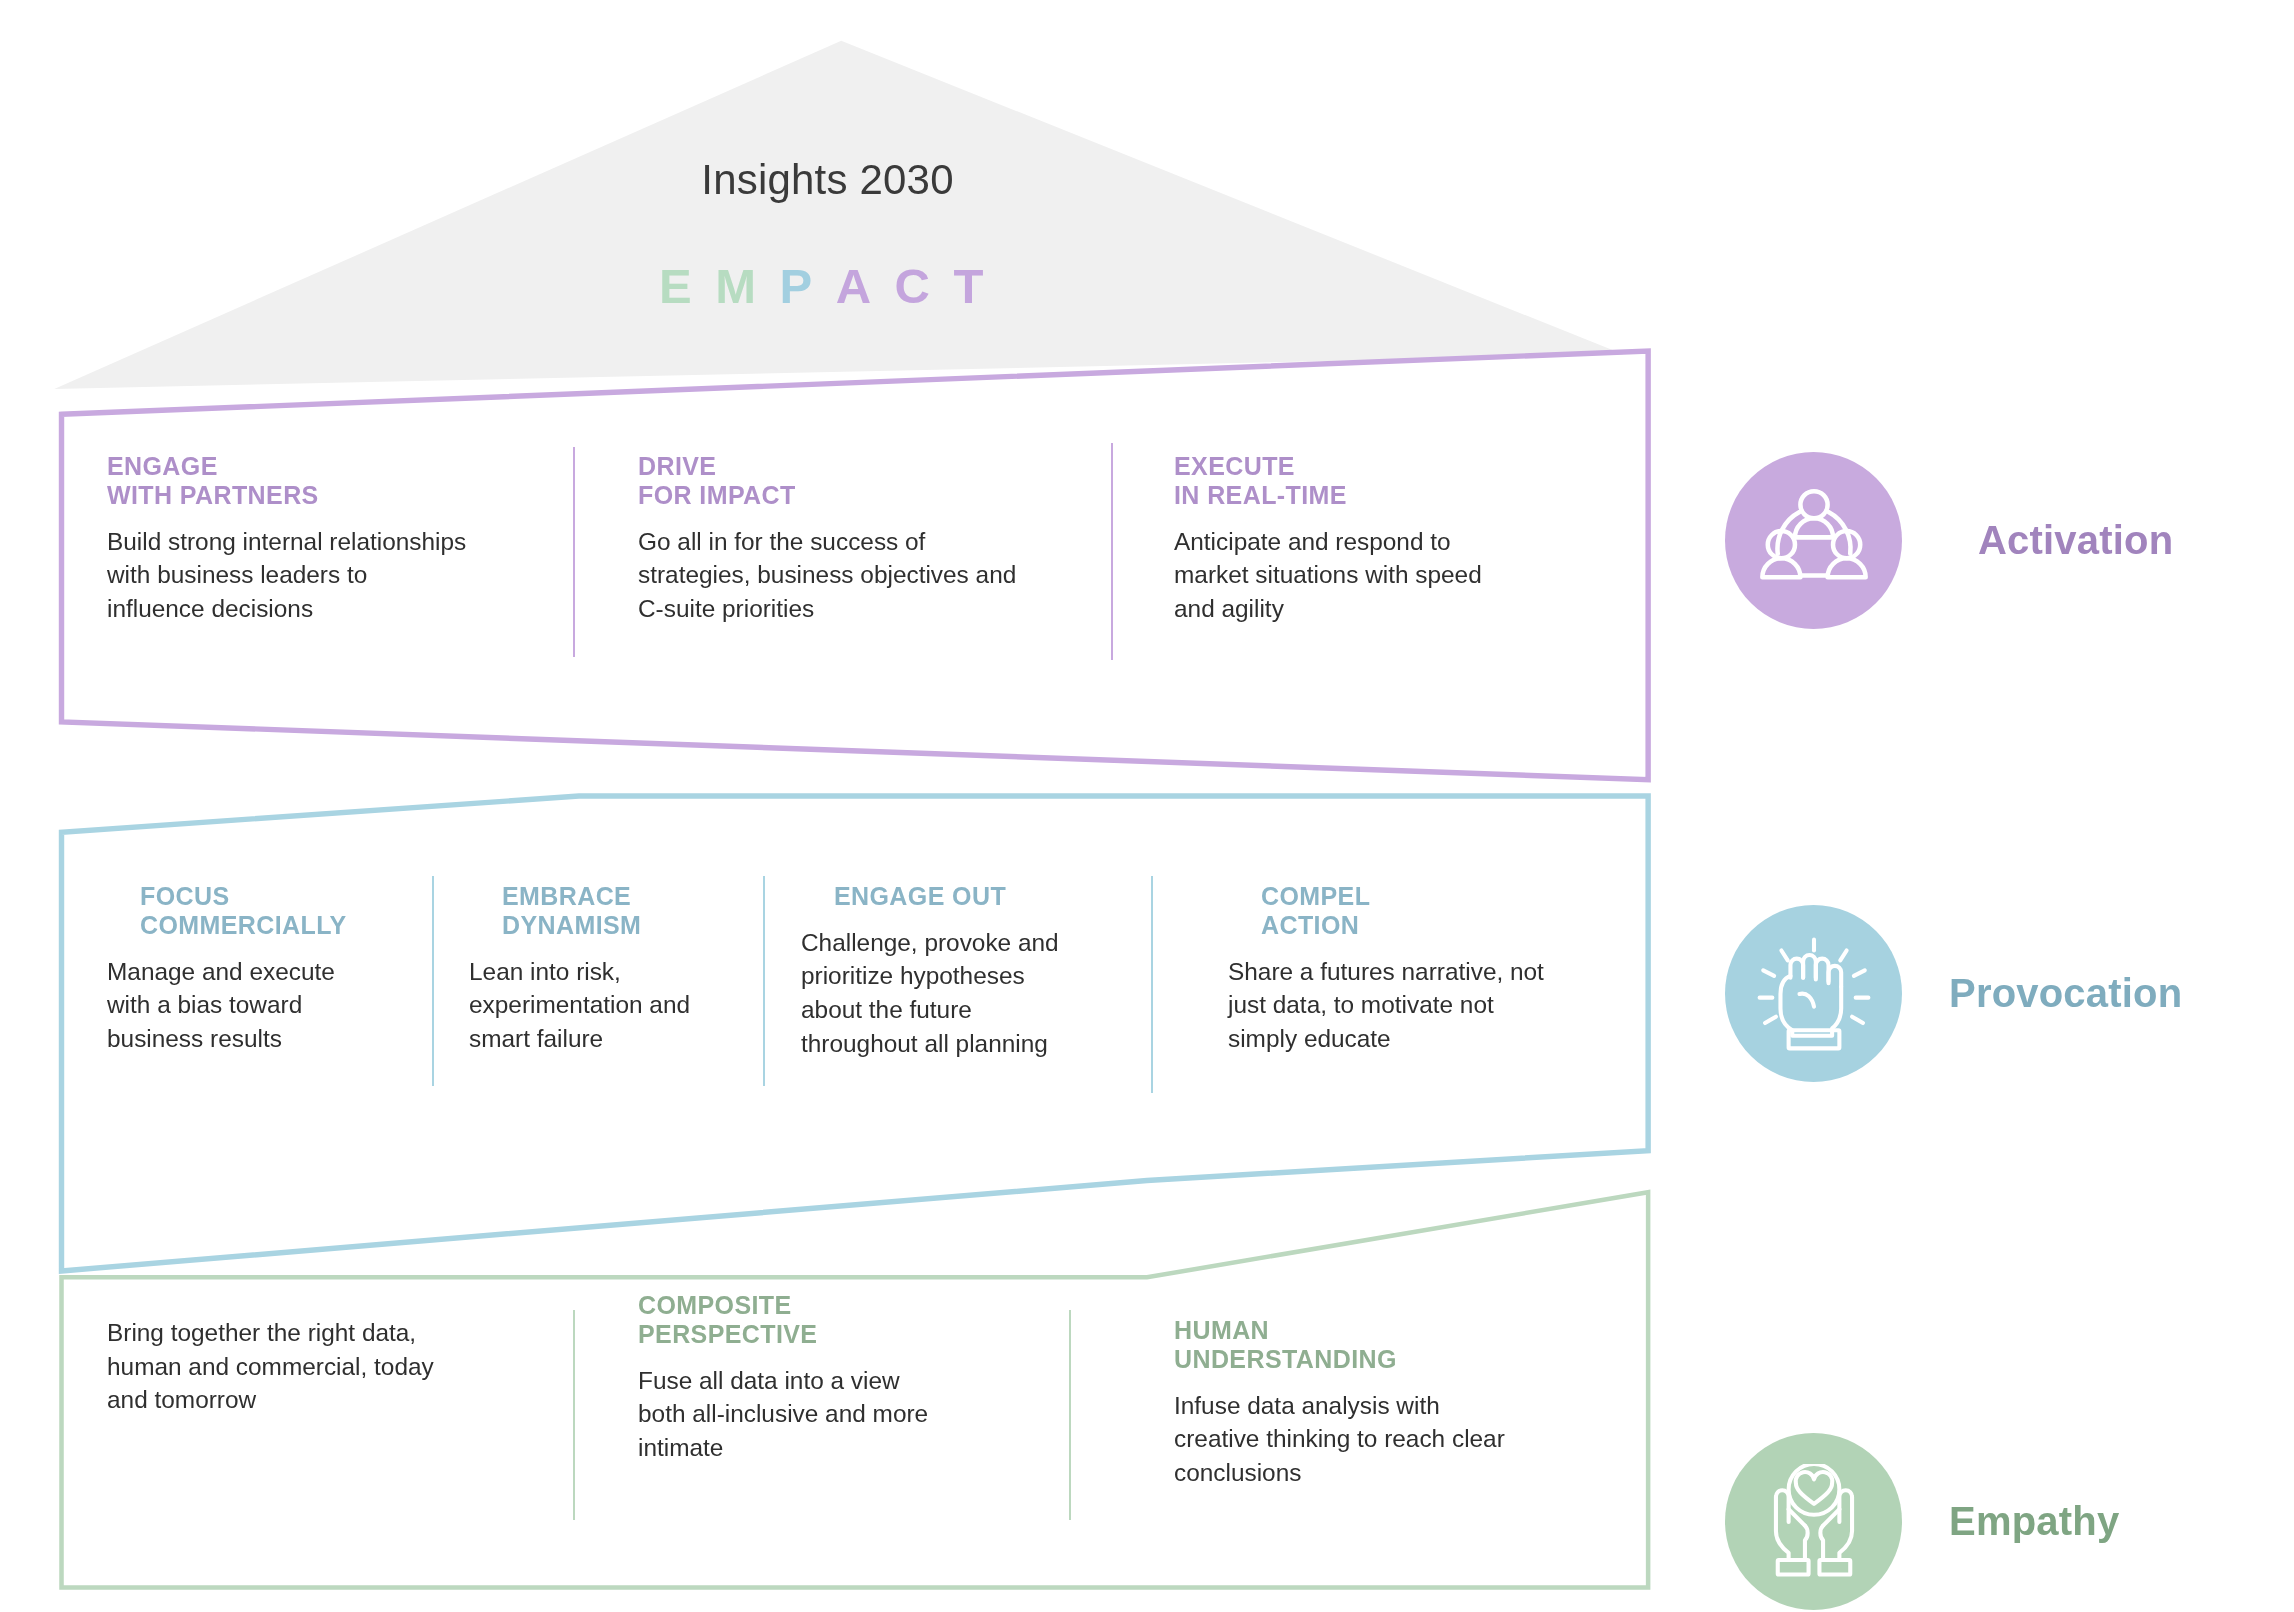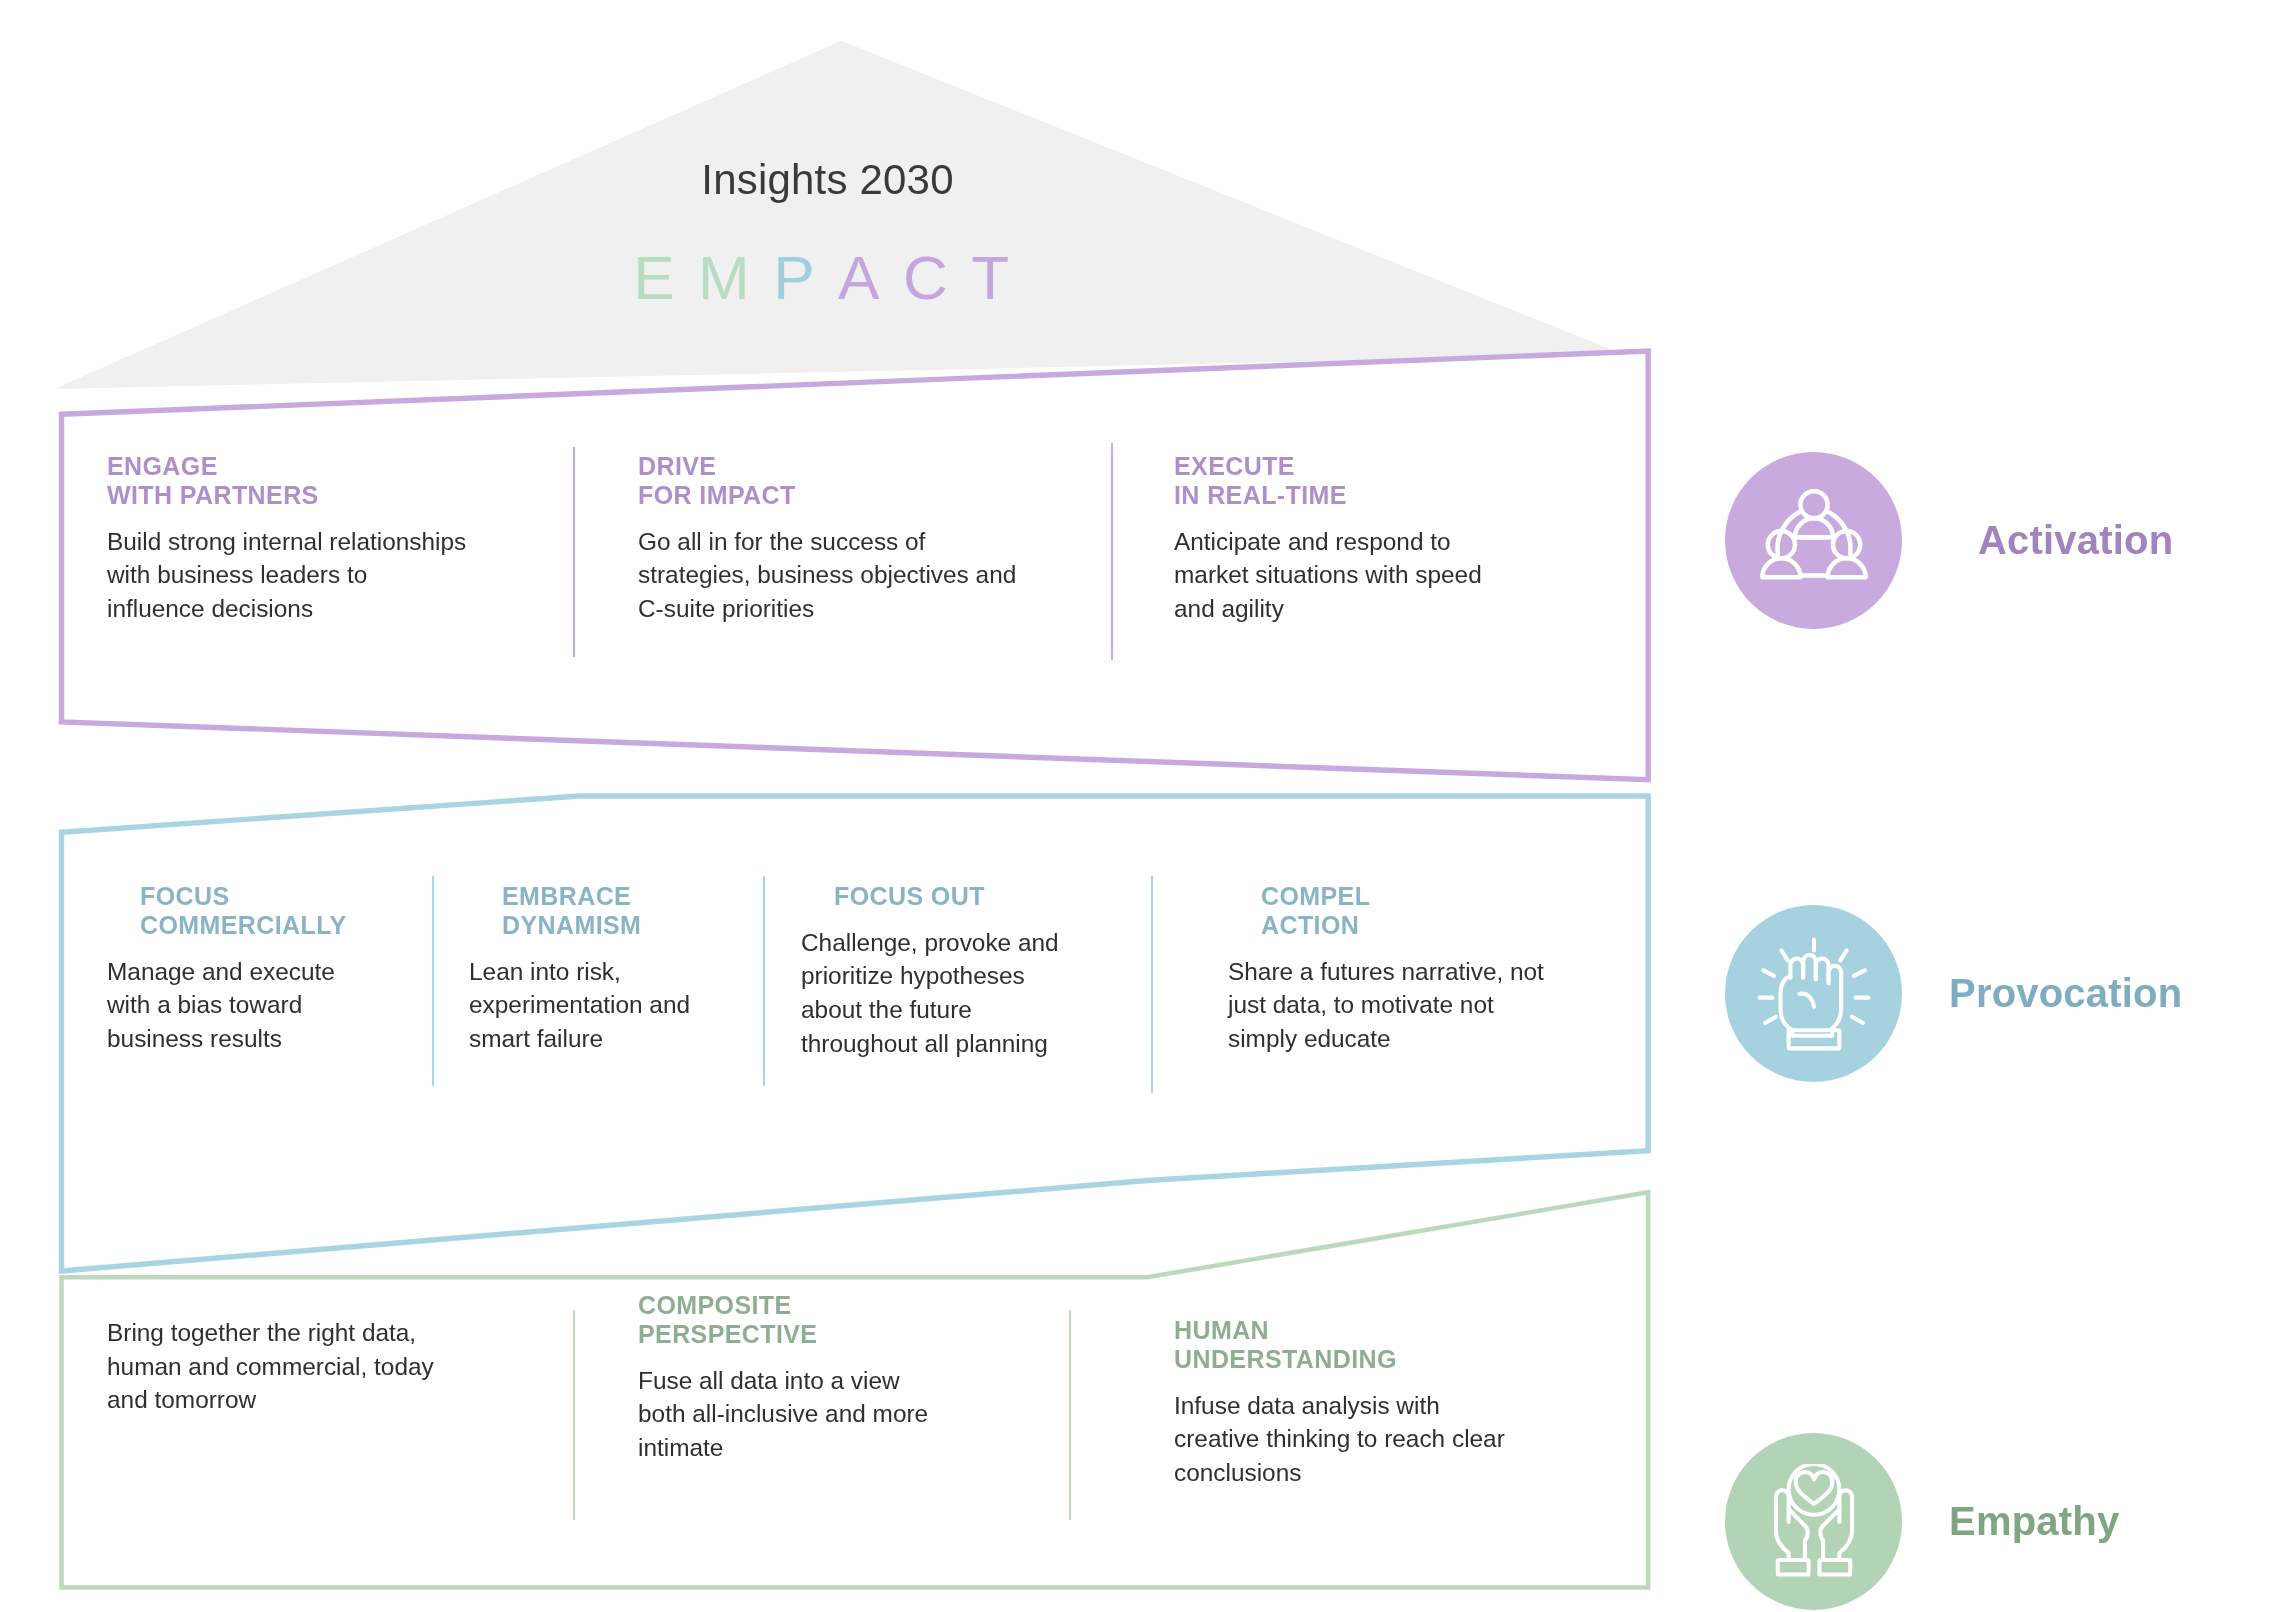--- a/index.html
+++ b/index.html
@@ -41,23 +41,23 @@
     pointer-events: none;
   }
   #insights-title {
     top: 156px;
     font-size: 42px;
     color: #3a3a3a;
     letter-spacing: 0.2px;
     font-weight: 400;
   }
   #empact-word {
-    top: 242px;
-    font-size: 62px;
-    font-weight: 400;
+    top: 258px;
+    font-size: 49px;
+    font-weight: 700;
     letter-spacing: 12.7px;
   }
   #empact-word span { display: inline-block; padding: 0 5.4px; }
 
   
   .col {
     position: absolute;
   }
   .col-head {
     font-size: 25px;
@@ -183,21 +183,21 @@
 
     <div class="col" style="left:469px; top:882px; width:285px;">
       <div class="col-head">EMBRACE
 DYNAMISM</div>
       <div class="col-body">Lean into risk,
 experimentation and
 smart failure</div>
     </div>
 
     <div class="col" style="left:801px; top:882px; width:326px;">
-      <div class="col-head">FOCUS OUT</div>
+      <div class="col-head">ENGAGE OUT</div>
       <div class="col-body">Challenge, provoke and
 prioritize hypotheses
 about the future
 throughout all planning</div>
     </div>
 
     <div class="col" style="left:1228px; top:882px; width:398px;">
       <div class="col-head">COMPEL
 ACTION</div>
       <div class="col-body">Share a futures narrative, not

